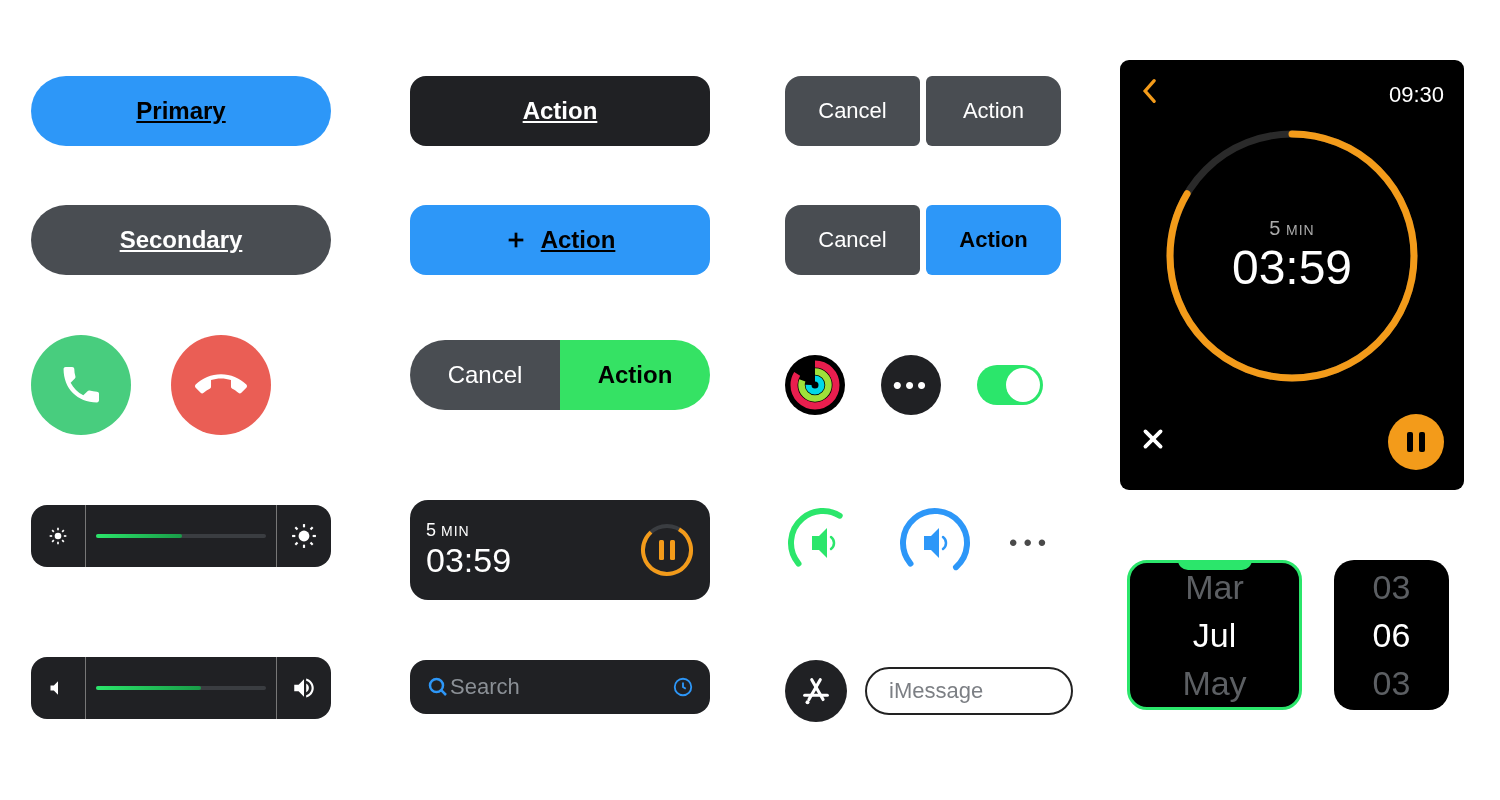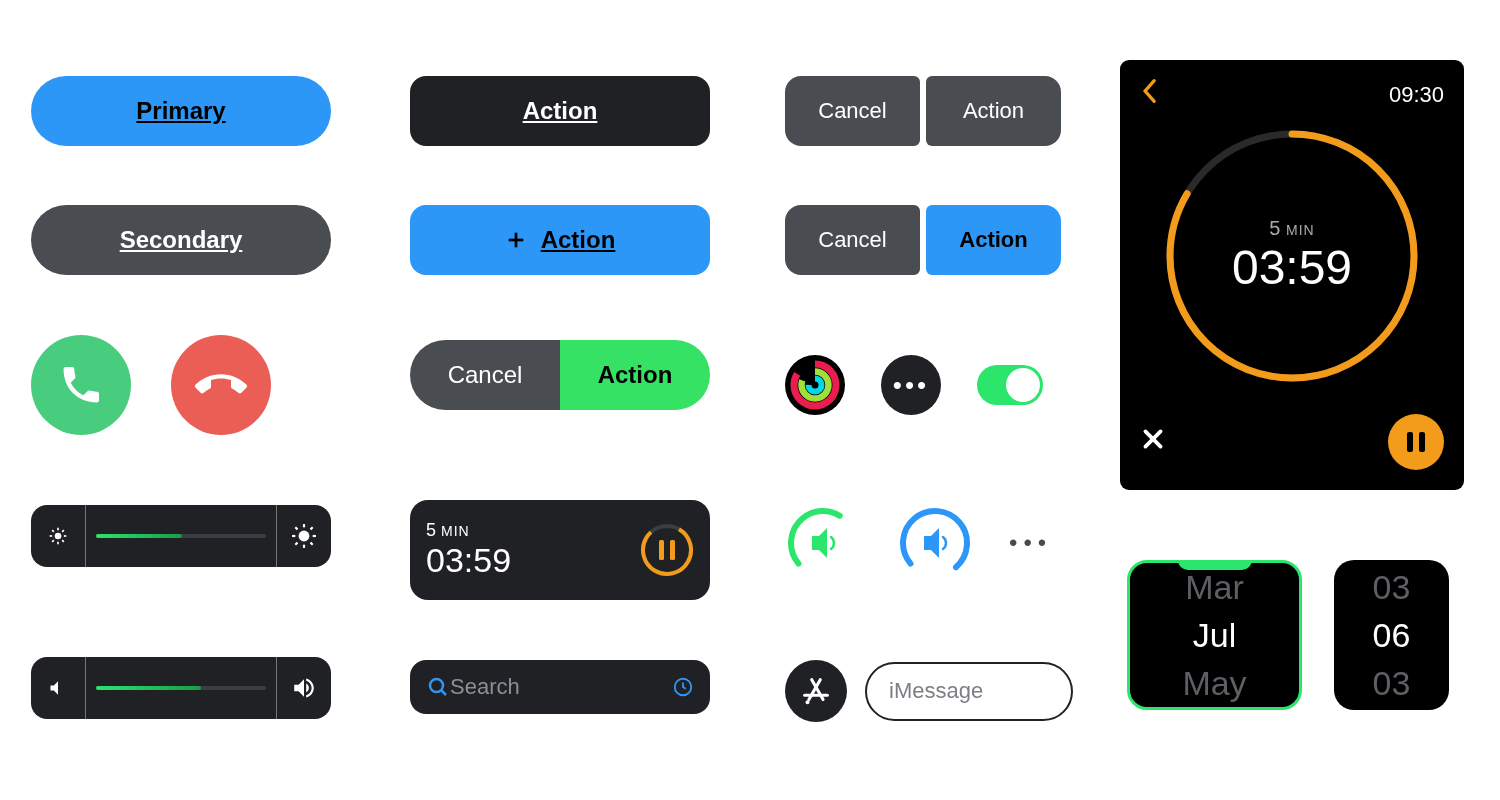--- a/index.html
+++ b/index.html
@@ -60,21 +60,21 @@
   .more-dots { background:#202124; color:#fff; font-size:26px; letter-spacing:3px; }
   .toggle { width:66px; height:40px; background:#2BE66B; border-radius:40px; position:relative; }
   .toggle::after { content:""; position:absolute; right:3px; top:3px; width:34px; height:34px; background:#fff; border-radius:50%; }
 
   .ring-row { position:absolute; left:785px; top:505px; display:flex; align-items:center; gap:36px; }
   .ring-wrap { width:76px; height:76px; position:relative; display:flex; align-items:center; justify-content:center; }
   .loose-dots { font-size:24px; color:#4a4a4a; letter-spacing:6px; }
 
   .imsg-row { position:absolute; left:785px; top:660px; display:flex; align-items:center; gap:18px; }
   .appstore-circ { width:62px; height:62px; border-radius:50%; background:#202124; display:flex; align-items:center; justify-content:center; }
-  .imsg-pill { width:208px; height:59px; border:2px solid #222; border-radius:40px; display:flex; align-items:center; padding:0 22px; color:#7c7f84; font-size:22px; }
+  .imsg-pill { width:208px; height:48px; border:2px solid #222; border-radius:40px; display:flex; align-items:center; padding:0 22px; color:#7c7f84; font-size:22px; }
 
   
   .watch { position:absolute; left:1120px; top:60px; width:344px; height:430px; background:#000; border-radius:9px; padding:18px 20px; color:#fff; }
   .watch-hdr { display:flex; align-items:center; justify-content:space-between; }
   .watch-hdr .back { color:#F39B1A; font-size:26px; font-weight:300; }
   .watch-hdr .clock { font-size:22px; font-weight:500; }
   .watch-ring-area { margin-top:10px; display:flex; justify-content:center; }
   .watch-ring { width:270px; height:270px; position:relative; display:flex; align-items:center; justify-content:center; flex-direction:column; }
   .watch-ring .r-lbl { font-size:20px; color:#aaa; }
   .watch-ring .r-lbl .min { font-size:14px; letter-spacing:1px; }

